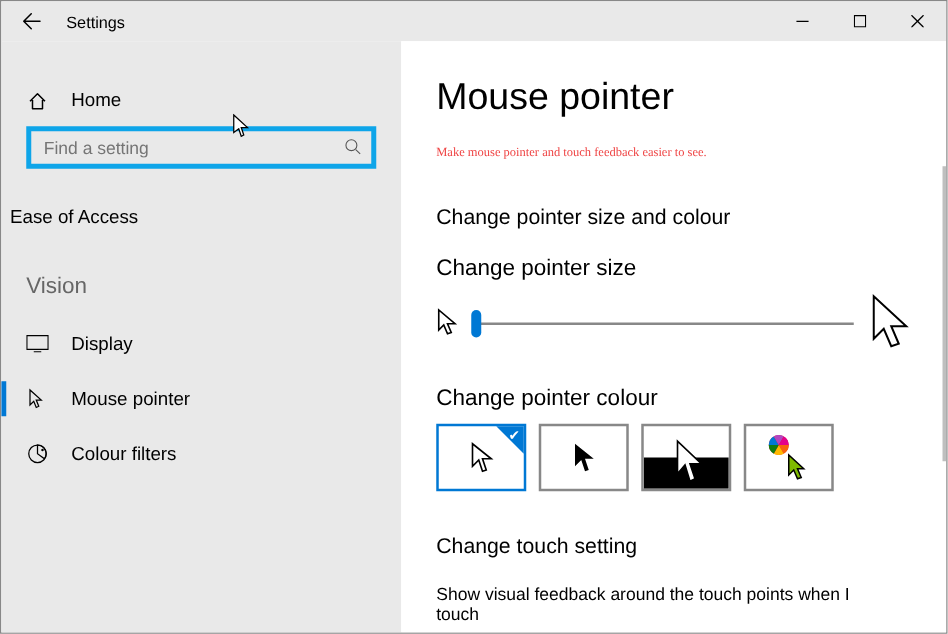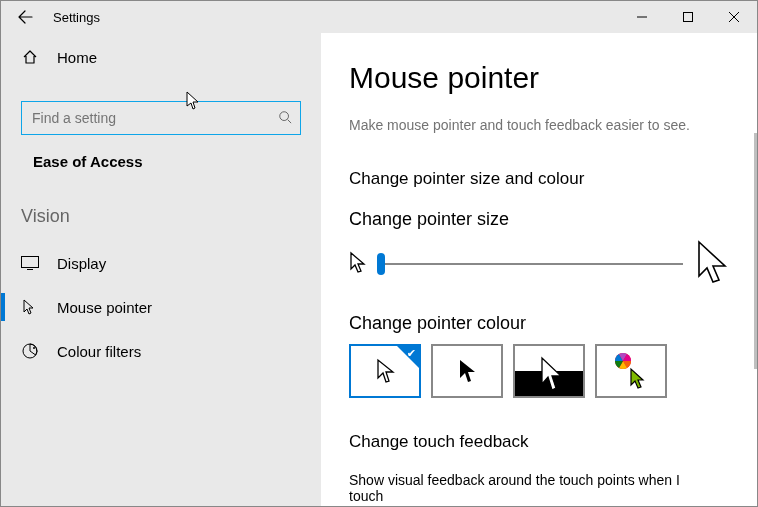--- a/index.html
+++ b/index.html
@@ -38,60 +38,60 @@
     height: calc(100% - 32px);
   }
   .sidebar {
     width: 320px;
     background: #e9e9e9;
     padding: 16px 0 0 0;
     position: relative;
   }
   .home-row {
     display: flex;
-    align-items: flex-start;
+    align-items: flex-end;
     height: 40px;
     padding: 0 20px;
     gap: 18px;
     font-size: 15px;
     margin-bottom: 12px;
   }
   .home-row .icon, .nav-item .icon { width: 18px; display:flex; justify-content:center; }
   .search {
-    margin: 0 20px 18px 20px;
+    margin: 0 20px 30px 20px;
     height: 34px;
-    border: 1px solid #0ea5e9;
+    border: 4px solid #0ea5e9;
     background: #fff0;
     display: flex; align-items: center;
     padding: 0 8px;
   }
   .search input {
     flex: 1; border: none; background: transparent; outline: none;
     font-size: 14px; color: #555; font-family: inherit;
   }
   .search .sicon { color: #555; font-size: 13px; }
   .category {
-    padding: 0 32px; font-weight: 700; font-size: 15px; margin-bottom: 36px;
+    padding: 0 7px; font-weight: 400; font-size: 15px; margin-bottom: 36px;
   }
   .group {
     padding: 0 20px; color: #666; font-size: 18px; margin-bottom: 14px;
   }
   .nav-item {
     display: flex; align-items: center; height: 44px;
     padding: 0 20px; gap: 18px; font-size: 15px; position: relative;
   }
   .nav-item.selected::before {
     content: ""; position: absolute; left: 0; top: 8px; bottom: 8px; width: 4px; background: #0078d4;
   }
   .main {
     flex: 1; background: #fff; padding: 28px 28px 0 28px;
     position: relative;
   }
   h1 { font-weight: 400; font-size: 30px; margin: 0 0 22px 0; }
-  .sub { color: #737373; font-size: 14px; margin-bottom: 36px; }
+  .sub { color: #ef4444; font-size: 10px; margin-bottom: 36px; font-family: Liberation Serif, serif; }
   h2 { font-weight: 400; font-size: 17px; margin: 0 0 20px 0; }
   .label { font-size: 18px; margin-bottom: 10px; }
   .slider-row {
     display: flex; align-items: center; gap: 12px; margin-bottom: 26px;
   }
   .slider-row .small-cursor { width: 18px; }
   .track {
     flex: 1; height: 2px; background: #888; position: relative;
   }
   .thumb {
@@ -260,21 +260,21 @@
               <path d="M0 0 L-4 6.9 A8 8 0 0 1 -8 0 Z" fill="#107c10"></path>
               <path d="M0 0 L-8 0 A8 8 0 0 1 -4 -6.9 Z" fill="#0078d4"></path>
               <path d="M0 0 L-4 -6.9 A8 8 0 0 1 4 -6.9 Z" fill="#b146c2"></path>
               <path d="M0 0 L4 -6.9 A8 8 0 0 1 8 0 Z" fill="#e3008c"></path>
           </g>
           <path d="M20 18 L20 34 L24 30 L27 37 L30 36 L27 29 L32 29 Z" stroke="#000" stroke-width="1.2" fill="#7fba00"></path>
         </svg>
       </div>
     </div>
 
-    <h2>Change touch feedback</h2>
+    <h2>Change touch setting</h2>
     <div class="footer-text">Show visual feedback around the touch points when I touch</div>
 
     <div class="scroll-ind"></div>
   </div>
 </div>
 
 <span class="ghost-cursor">
   <svg width="16" height="20" viewBox="0 0 16 20">
       <path d="M2 1 L2 15 L6 12 L8 18 L10 17 L8 11 L13 11 Z" stroke="#000" fill="#fff"></path>
     </svg>

